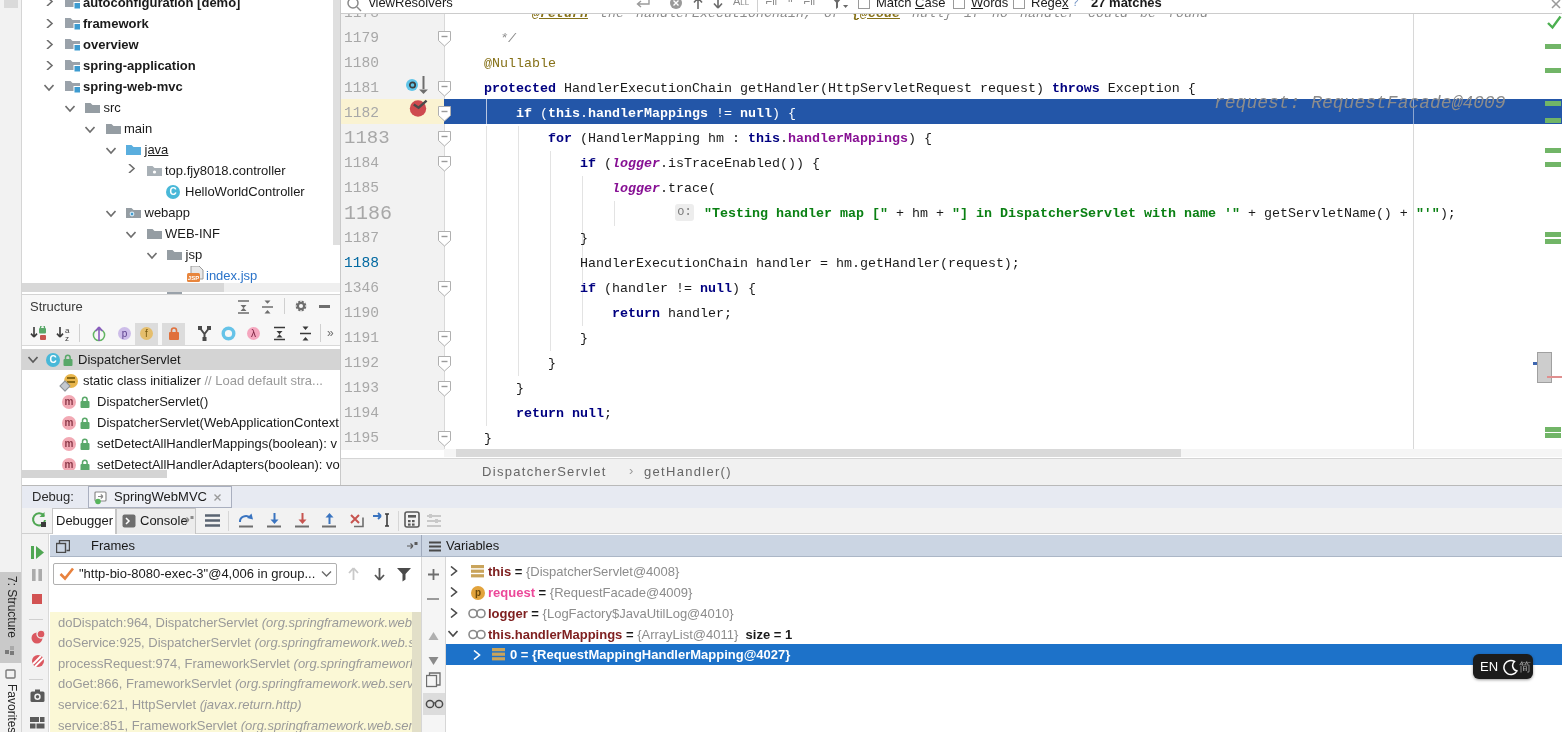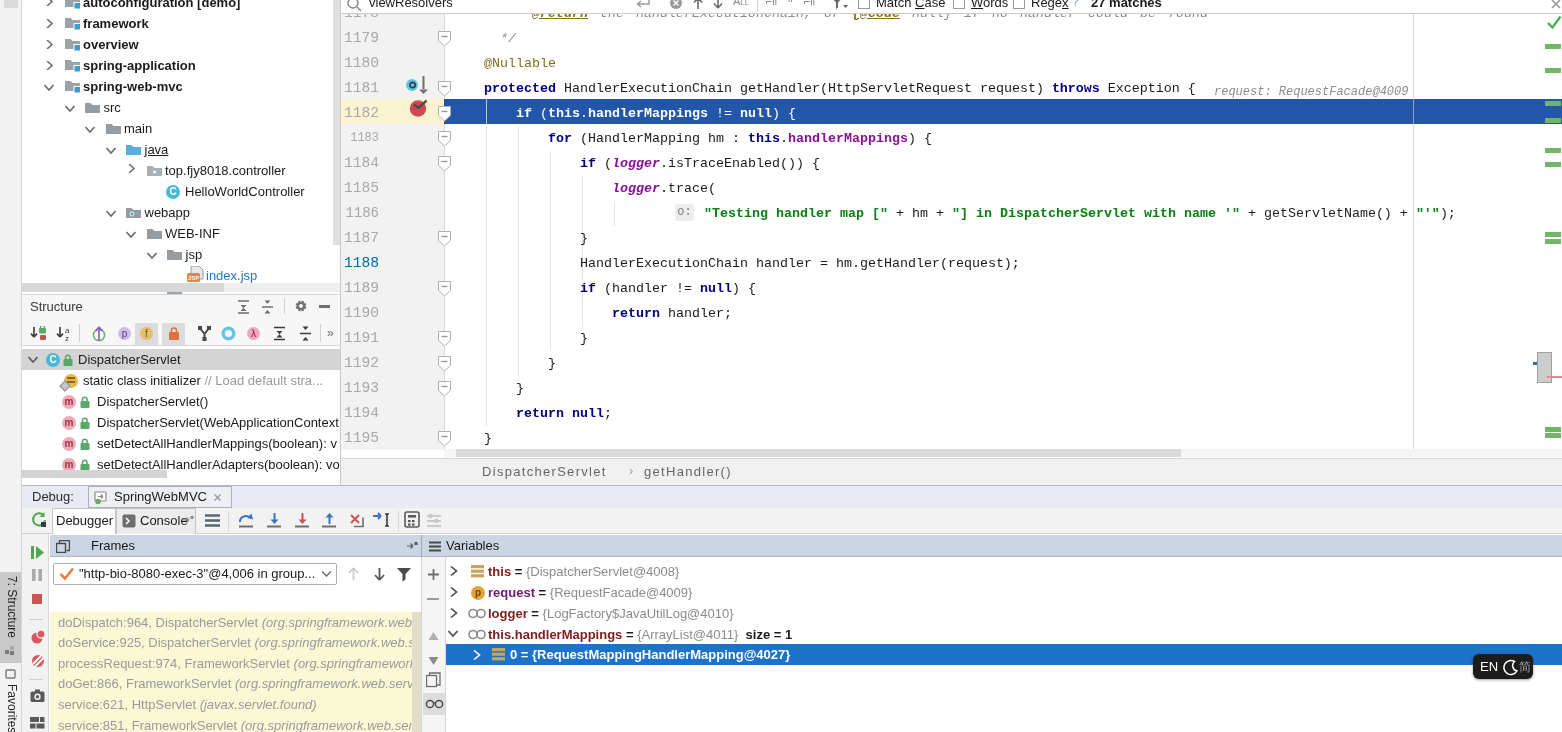--- a/index.html
+++ b/index.html
@@ -290,27 +290,27 @@
 
   <div class="a" style="left:103px;top:99px;width:1119px;height:24.5px;background:#2356a8;"></div>
   <div class="a" style="left:1072px;top:99px;width:1px;height:24.5px;background:#8ca6d0;"></div>
   <div class="a" style="left:145px;top:99px;width:1px;height:24.5px;background:#b9c6e0;"></div>
 
   <div class="a mono" style="left:3px;top:0.5px;width:35px;text-align:right;color:#a8a8a8;font-size:14.6px;">1178</div>
   <div class="a mono" style="left:3px;top:25.5px;width:35px;text-align:right;color:#a8a8a8;font-size:14.6px;">1179</div>
   <div class="a mono" style="left:3px;top:50.5px;width:35px;text-align:right;color:#a8a8a8;font-size:14.6px;">1180</div>
   <div class="a mono" style="left:3px;top:75.5px;width:35px;text-align:right;color:#a8a8a8;font-size:14.6px;">1181</div>
   <div class="a mono" style="left:3px;top:100.5px;width:35px;text-align:right;color:#a8a8a8;font-size:14.6px;">1182</div>
-  <div class="a mono" style="left:3px;top:125.5px;width:35px;text-align:right;color:#a8a8a8;font-size:12px;">1183</div>
+  <div class="a mono" style="left:3px;top:125.5px;width:35px;text-align:right;color:#a8a8a8;font-size:19px;">1183</div>
   <div class="a mono" style="left:3px;top:150.5px;width:35px;text-align:right;color:#a8a8a8;font-size:14.6px;">1184</div>
   <div class="a mono" style="left:3px;top:175.5px;width:35px;text-align:right;color:#a8a8a8;font-size:14.6px;">1185</div>
-  <div class="a mono" style="left:3px;top:200.5px;width:35px;text-align:right;color:#a8a8a8;font-size:14px;">1186</div>
+  <div class="a mono" style="left:3px;top:200.5px;width:35px;text-align:right;color:#a8a8a8;font-size:20px;">1186</div>
   <div class="a mono" style="left:3px;top:225.5px;width:35px;text-align:right;color:#a8a8a8;font-size:14.6px;">1187</div>
   <div class="a mono" style="left:3px;top:250.5px;width:35px;text-align:right;color:#0369a1;font-size:14.6px;">1188</div>
-  <div class="a mono" style="left:3px;top:275.5px;width:35px;text-align:right;color:#a8a8a8;font-size:14.6px;">1189</div>
+  <div class="a mono" style="left:3px;top:275.5px;width:35px;text-align:right;color:#a8a8a8;font-size:14.6px;">1346</div>
   <div class="a mono" style="left:3px;top:300.5px;width:35px;text-align:right;color:#a8a8a8;font-size:14.6px;">1190</div>
   <div class="a mono" style="left:3px;top:325.5px;width:35px;text-align:right;color:#a8a8a8;font-size:14.6px;">1191</div>
   <div class="a mono" style="left:3px;top:350.5px;width:35px;text-align:right;color:#a8a8a8;font-size:14.6px;">1192</div>
   <div class="a mono" style="left:3px;top:375.5px;width:35px;text-align:right;color:#a8a8a8;font-size:14.6px;">1193</div>
   <div class="a mono" style="left:3px;top:400.5px;width:35px;text-align:right;color:#a8a8a8;font-size:14.6px;">1194</div>
   <div class="a mono" style="left:3px;top:425.5px;width:35px;text-align:right;color:#a8a8a8;font-size:14.6px;">1195</div>
 
   <svg class="a" style="left:61px;top:74px;" width="32" height="22">
     <circle cx="10" cy="11" r="6" fill="#5fc4e8"></circle>
       <circle cx="10.5" cy="11" r="2.7" fill="none" stroke="#3d3d3d" stroke-width="1.7"></circle>
@@ -364,21 +364,21 @@
     </svg>
   <svg class="a" style="left:96.5px;top:430.5px;" width="14" height="16">
       <path d="M0.5,0.5 h12 v9 l-6,5.5 l-6,-5.5 z" fill="#fff" stroke="#b0b0b0"></path>
       <path d="M3.5,5.5 h6" stroke="#9a9a9a" stroke-width="1.4"></path>
     </svg>
 
   <div class="a mono" style="left:111px;top:0.5px;word-spacing:4px;"><span class="cmt">     * </span><span class="tag">@return</span><span class="cmt"> the handlerExecutionChain, or </span><span class="tag">{@code</span><span class="cmt"> null} if no handler could be found</span></div>
   <div class="a mono" style="left:111px;top:25.5px;"><span class="cmt">      */</span></div>
   <div class="a mono" style="left:111px;top:50.5px;"><span class="ann">    @Nullable</span></div>
   <div class="a mono" style="left:111px;top:75.5px;">    <span class="kw">protected</span> HandlerExecutionChain getHandler(HttpServletRequest request) <span class="kw">throws</span> Exception {</div>
-  <div class="a mono" style="left:873px;top:80px;color:#8c8c8c;font-style:italic;font-family:'Liberation Mono',monospace;font-size:12px;white-space:pre;">request: RequestFacade@4009</div>
+  <div class="a mono" style="left:873px;top:91px;color:#8c8c8c;font-style:italic;font-family:'Liberation Mono',monospace;font-size:18px;white-space:pre;">request: RequestFacade@4009</div>
   <div class="a mono" style="left:111px;top:125.5px;">            <span class="kw">for</span> (HandlerMapping hm : <span class="kw">this</span>.<span class="fld">handlerMappings</span>) {</div>
   <div class="a mono" style="left:111px;top:100.5px;color:#fff;">        <b>if</b> (<b>this</b>.<b>handlerMappings</b> != <b>null</b>) {</div>
   <div class="a mono" style="left:111px;top:150.5px;">                <span class="kw">if</span> (<span class="fld" style="font-style:italic;">logger</span>.isTraceEnabled()) {</div>
   <div class="a mono" style="left:111px;top:175.5px;">                    <span class="fld" style="font-style:italic;">logger</span>.trace(</div>
   <div class="a" style="left:334px;top:204px;width:19px;height:17px;background:#ededed;border-radius:3px;color:#787878;font-family:'Liberation Mono',monospace;font-size:12px;line-height:17px;text-align:center;">o:</div>
   <div class="a mono" style="left:363px;top:200.5px;"><span class="str">"Testing handler map ["</span> + hm + <span class="str">"] in DispatcherServlet with name '"</span> + getServletName() + <span class="str">"'"</span>);</div>
   <div class="a mono" style="left:111px;top:225.5px;">                }</div>
   <div class="a mono" style="left:111px;top:250.5px;">                HandlerExecutionChain handler = hm.getHandler(request);</div>
   <div class="a mono" style="left:111px;top:275.5px;">                <span class="kw">if</span> (handler != <span class="kw">null</span>) {</div>
   <div class="a mono" style="left:111px;top:300.5px;">                    <span class="kw">return</span> handler;</div>
@@ -604,21 +604,21 @@
     </svg>
   <svg class="a" style="left:374px;top:81px;" width="16" height="15">
       <path d="M1,1 h14 l-5.5,6 v5.5 l-3,2 v-7.5 z" fill="#4a4a4a"></path>
     </svg>
 
   <div class="a" style="left:28px;top:126px;width:371px;height:124px;background:#fbf8d6;"></div>
   <div class="a" style="left:36px;top:129px;color:#9a9a9a;white-space:nowrap;">doDispatch:964, DispatcherServlet <i>(org.springframework.web.</i></div>
   <div class="a" style="left:36px;top:149px;color:#9a9a9a;white-space:nowrap;">doService:925, DispatcherServlet <i>(org.springframework.web.se</i></div>
   <div class="a" style="left:36px;top:170px;color:#9a9a9a;white-space:nowrap;">processRequest:974, FrameworkServlet <i>(org.springframework</i></div>
   <div class="a" style="left:36px;top:190px;color:#9a9a9a;white-space:nowrap;">doGet:866, FrameworkServlet <i>(org.springframework.web.servl</i></div>
-  <div class="a" style="left:36px;top:211px;color:#9a9a9a;white-space:nowrap;">service:621, HttpServlet <i>(javax.servlet.found)</i></div>
+  <div class="a" style="left:36px;top:211px;color:#9a9a9a;white-space:nowrap;">service:621, HttpServlet <i>(javax.return.http)</i></div>
   <div class="a" style="left:36px;top:232px;color:#9a9a9a;white-space:nowrap;">service:851, FrameworkServlet <i>(org.springframework.web.serv</i></div>
   <div class="a" style="left:390px;top:126px;width:9px;height:121px;background:#e2dfc8;"></div>
 
   <div class="a" style="left:399px;top:71px;width:25px;height:176px;background:#f5f5f5;border-left:1px solid #d6d6d6;border-right:1px solid #d6d6d6;box-sizing:border-box;"></div>
   <svg class="a" style="left:405px;top:82px;" width="13" height="13">
       <path d="M6.5,1 v11 M1,6.5 h11" stroke="#6e6e6e" stroke-width="1.8"></path>
     </svg>
   <div class="a" style="left:405px;top:112px;width:12px;height:2px;background:#9a9a9a;"></div>
   <svg class="a" style="left:405px;top:145px;" width="13" height="10">
       <path d="M6.5,1 l5,8 h-10 z" fill="#b0b0b0"></path>
@@ -648,21 +648,21 @@
         <rect x="1" y="4.6" width="13" height="3.2"></rect>
         <rect x="1" y="9.2" width="13" height="3.2"></rect>
       </g>
     </svg>
   <div class="a" style="left:466px;top:78px;white-space:nowrap;"><b style="color:#7f2020;">this</b> <b>=</b> <span class="gray">{DispatcherServlet@4008}</span></div>
 
   <svg class="a" style="left:427px;top:101px;" width="9" height="10">
       <path d="M2,0.5 L7.5,5 L2,9.5" fill="none" stroke="#4a4a4a" stroke-width="1.6"></path>
     </svg>
   <div class="a" style="left:449px;top:100px;width:14px;height:14px;border-radius:50%;background:#e2a33c;color:#6e4a0a;font-size:10px;font-weight:bold;text-align:center;line-height:14px;">p</div>
-  <div class="a" style="left:466px;top:99px;white-space:nowrap;"><b style="color:#701a75;margin-top:10px;">request</b> <b>=</b> <span class="gray">{RequestFacade@4009}</span></div>
+  <div class="a" style="left:466px;top:99px;white-space:nowrap;"><b style="color:#ec4899;margin-top:10px;">request</b> <b>=</b> <span class="gray">{RequestFacade@4009}</span></div>
 
   <svg class="a" style="left:427px;top:122px;" width="9" height="10">
       <path d="M2,0.5 L7.5,5 L2,9.5" fill="none" stroke="#4a4a4a" stroke-width="1.6"></path>
     </svg>
   <svg class="a" style="left:446px;top:122px;" width="19" height="11">
       <circle cx="5" cy="5.5" r="4" fill="none" stroke="#8a8a8a" stroke-width="1.6"></circle>
       <circle cx="13" cy="5.5" r="4" fill="none" stroke="#8a8a8a" stroke-width="1.6"></circle>
     </svg>
   <div class="a" style="left:466px;top:120px;white-space:nowrap;"><b style="color:#7f2020;">logger</b> <b>=</b> <span class="gray">{LogFactory$JavaUtilLog@4010}</span></div>
 

